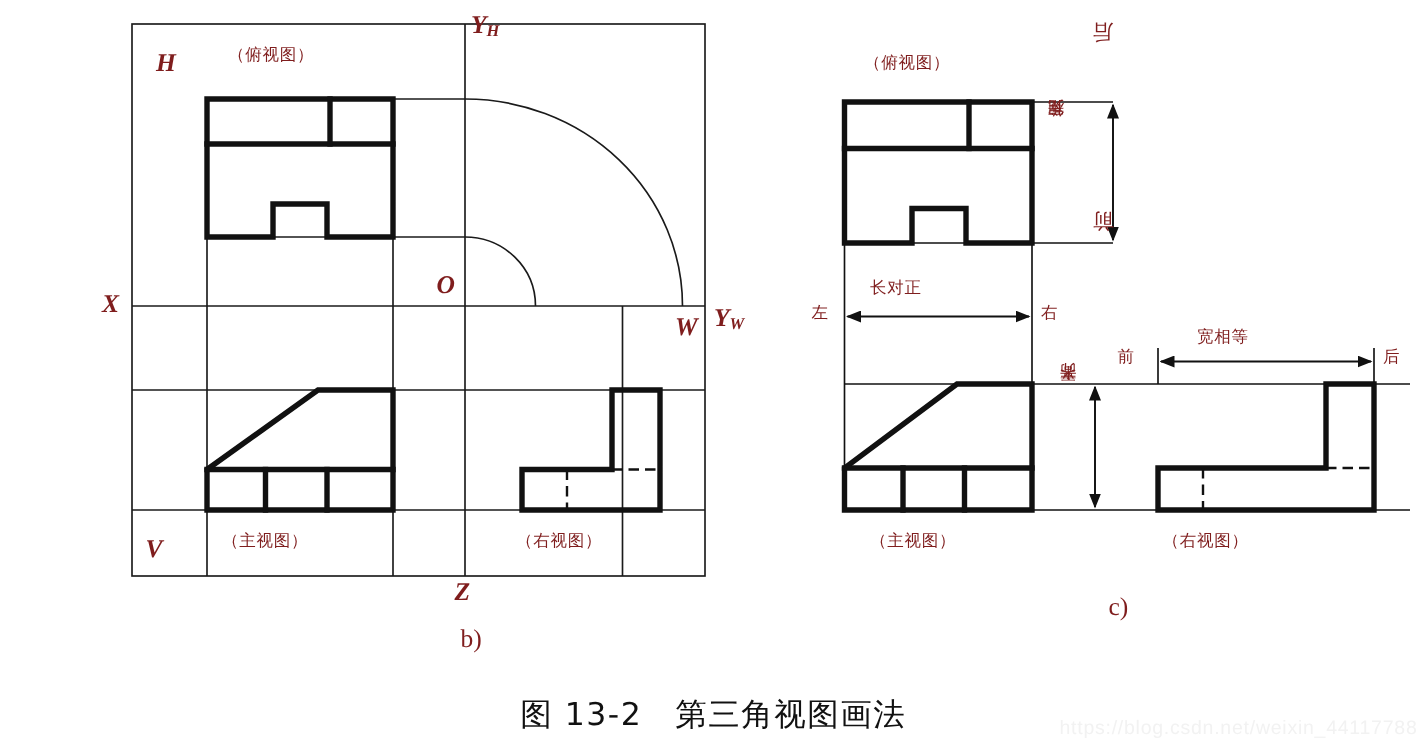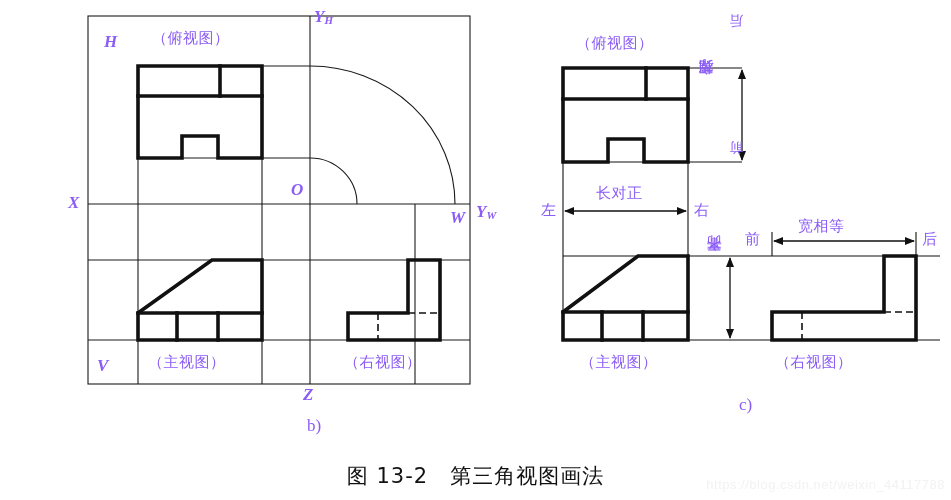--- a/index.html
+++ b/index.html
@@ -28,39 +28,39 @@
   }
   .thin  { fill: none; stroke: #1a1a1a; stroke-width: 1.1; }
   .heavy { fill: none; stroke: #111111; stroke-width: 3.6; stroke-linecap: square; stroke-linejoin: miter; }
   .dash  { fill: none; stroke: #111111; stroke-width: 1.6; stroke-dasharray: 7 4; }
   .dim   { fill: none; stroke: #111111; stroke-width: 1.3; }
   .dimext{ fill: none; stroke: #111111; stroke-width: 1.1; }
   .arrowfill { fill: #111111; }
 
   .lbl {
     position: absolute;
-    color: #8b5cf6;
+    color: #7f1d1d;
     white-space: nowrap;
     line-height: 1;
   }
   .axis-italic {
     font-family: "Liberation Serif", "DejaVu Serif", serif;
     font-style: italic;
     font-weight: 700;
     font-size: 17px;
   }
   .axis-italic sub, .axis-italic .sub {
     font-size: 11px;
     font-style: italic;
     vertical-align: -2px;
     font-weight: 700;
   }
   .cn {
     font-family: "DejaVu Sans", "Liberation Sans", sans-serif;
-    font-size: 15px;
+    font-size: 11px;
     letter-spacing: 0.5px;
   }
   .cn-sm {
     font-family: "DejaVu Sans", "Liberation Sans", sans-serif;
     font-size: 14px;
   }
   .part-label {
     font-family: "Liberation Serif", "DejaVu Serif", serif;
     font-size: 17px;
   }
@@ -190,21 +190,21 @@
 
   <div class="lbl cn" style="left:576px; top:36px;">（俯视图）</div>
   <div class="lbl cn" style="left:580px; top:355px;">（主视图）</div>
   <div class="lbl cn" style="left:775px; top:355px;">（右视图）</div>
 
   <div class="lbl cn" style="left:699px; top:86px; writing-mode:vertical-rl; transform:rotate(180deg);">宽相等</div>
 
   <div class="lbl cn-sm" style="left:729px; top:40px; writing-mode:vertical-rl; transform:rotate(180deg);">后</div>
   <div class="lbl cn-sm" style="left:729px; top:166px; writing-mode:vertical-rl; transform:rotate(180deg);">前</div>
 
-  <div class="lbl cn" style="left:596px; top:186px;">长对正</div>
+  <div class="lbl cn" style="left:580px; top:186px;">长对正</div>
   <div class="lbl cn" style="left:541px; top:203px;">左</div>
   <div class="lbl cn" style="left:694px; top:203px;">右</div>
 
   <div class="lbl cn" style="left:707px; top:262px; writing-mode:vertical-rl; transform:rotate(180deg);">高平齐</div>
 
   <div class="lbl cn" style="left:798px; top:219px;">宽相等</div>
   <div class="lbl cn" style="left:745px; top:232px;">前</div>
   <div class="lbl cn" style="left:922px; top:232px;">后</div>
 
   <div class="lbl part-label" style="left:739px; top:396px;">c)</div>

